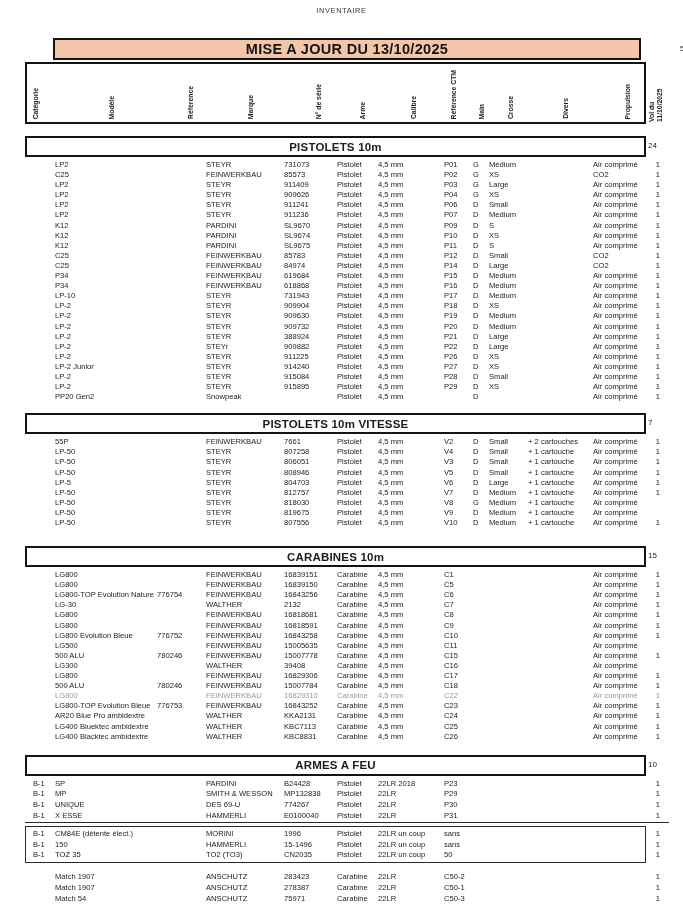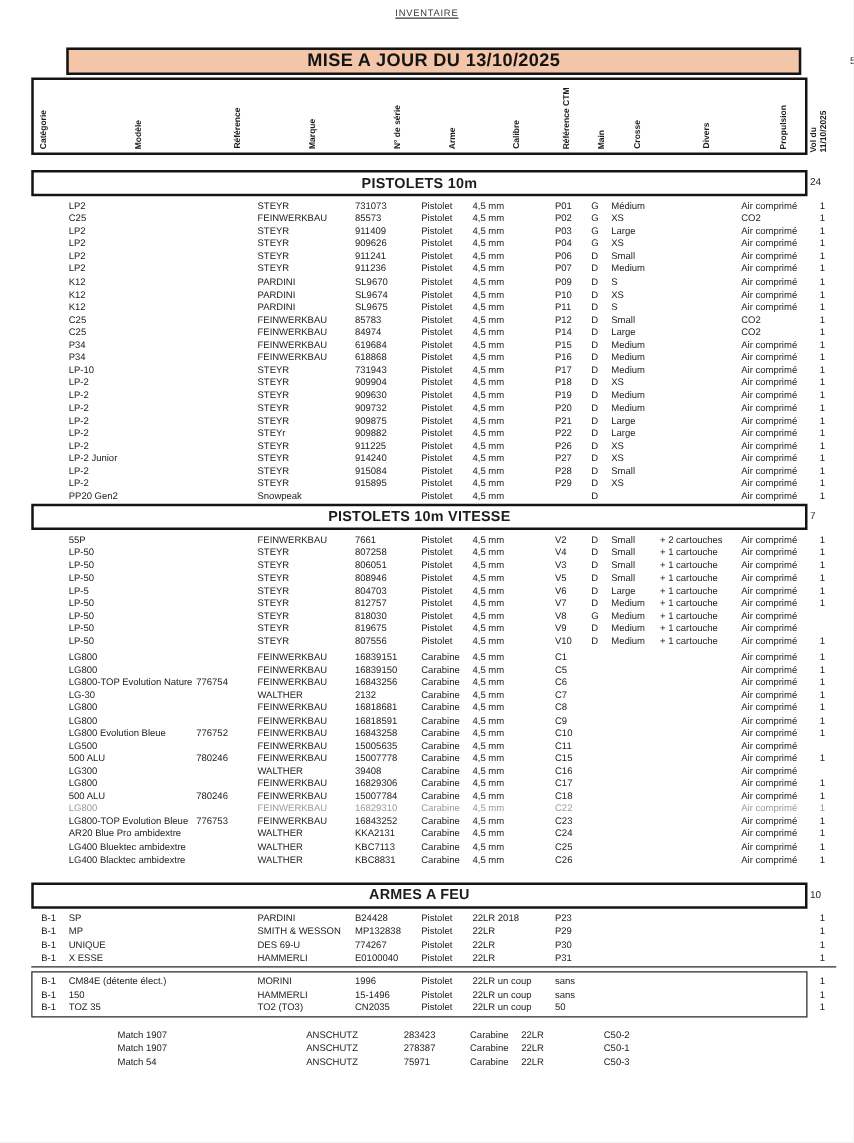--- a/index.html
+++ b/index.html
@@ -1,19 +1,19 @@
 <!DOCTYPE html>
 <html><head>
 <meta charset="utf-8">
 <style>
   html,body{margin:0;padding:0;background:#e8e8e8;}
   .page{position:relative;width:683px;height:914px;background:#ffffff;margin:0 auto;
         font-family:"Liberation Sans",sans-serif;color:#1c1c1c;overflow:hidden;}
   .doc-title{position:absolute;top:6px;left:0;width:100%;text-align:center;
-        font-size:7.5px;color:#3a3a3a;letter-spacing:.6px;text-decoration:underline;}
+        font-size:7.5px;color:#3a3a3a;letter-spacing:.6px;}
   
   .banner{position:absolute;top:38px;left:53px;width:588px;height:22px;
         background:#f3c6a9;border:2px solid #141414;box-sizing:border-box;
         display:flex;align-items:center;justify-content:center;}
   .banner span{font-size:14.5px;font-weight:bold;color:#141414;letter-spacing:.3px;}
   .page-count{position:absolute;top:44px;left:648px;font-size:8px;padding-left:32px;}
   
   .colheader-box{position:absolute;top:62px;left:25px;width:621px;height:62px;
         border:2px solid #141414;box-sizing:border-box;background:#fff;}
   .col-label{position:absolute;bottom:3px;writing-mode:vertical-rl;transform:rotate(180deg);
@@ -34,31 +34,31 @@
         border:2.5px solid #141414;box-sizing:border-box;background:#fff;
         display:flex;align-items:center;justify-content:center;}
   .sec-head span{font-size:11.5px;font-weight:bold;letter-spacing:.2px;}
   .sec-count{position:absolute;left:648px;top:5px;font-size:8px;}
   .block{position:relative;padding:2px 0 1px 0;}
   .block.underlined::after{content:"";position:absolute;left:25px;right:14px;bottom:0;
         border-bottom:1.5px solid #2a2a2a;}
   .block.boxed{margin-top:3px;padding:3px 0 2px 0;}
   .block.boxed::before{content:"";position:absolute;left:25px;right:37px;top:0;bottom:0;
         border:1.6px solid #2a2a2a;pointer-events:none;}
-  .block.plain{margin-top:7px;margin-left:39px;}
+  .block.plain{margin-top:7px;}
   .row{position:relative;height:10.1px;}
   .af .row{height:10.8px;}
   .row.faint .cell{color:#9a9a9a;}
   .cell{position:absolute;top:0;font-size:7.6px;line-height:10px;white-space:nowrap;}
   .c-cat{left:33px;text-align:right;}  .c-model{left:55px;} .c-ref{left:157px;} .c-marque{left:206px;}
   .c-serial{left:284px;} .c-arme{left:337px;} .c-calibre{left:378px;} .c-ctm{left:444px;}
   .c-main{left:473px;} .c-crosse{left:489px;} .c-divers{left:528px;} .c-prop{left:593px;}
   .c-vol{left:643px;width:17px;text-align:right;}
   
-  .section:nth-of-type(2) .sec-head-row{}
+  .section:nth-of-type(2) .sec-head-row{margin-top:10px;}
   .section:nth-of-type(3) .sec-head-row{margin-top:17px;}
   .section:nth-of-type(4) .sec-head-row{margin-top:12px;}
 </style>
 </head>
 <body>
 
 <div class="page">
   <div class="doc-title">INVENTAIRE</div>
 
   <div class="banner">
@@ -292,21 +292,21 @@
             <span class="cell c-calibre">4,5 mm</span>
             <span class="cell c-ctm">P20</span>
             <span class="cell c-main">D</span>
             <span class="cell c-crosse">Medium</span>
             <span class="cell c-prop">Air comprimé</span>
             <span class="cell c-vol">1</span>
           </div>
           <div class="row">
             <span class="cell c-model">LP-2</span>
             <span class="cell c-marque">STEYR</span>
-            <span class="cell c-serial">909875</span>
+            <span class="cell c-serial">388924</span>
             <span class="cell c-arme">Pistolet</span>
             <span class="cell c-calibre">4,5 mm</span>
             <span class="cell c-ctm">P21</span>
             <span class="cell c-main">D</span>
             <span class="cell c-crosse">Large</span>
             <span class="cell c-prop">Air comprimé</span>
             <span class="cell c-vol">1</span>
           </div>
           <div class="row">
             <span class="cell c-model">LP-2</span>
@@ -498,20 +498,26 @@
             <span class="cell c-ctm">V10</span>
             <span class="cell c-main">D</span>
             <span class="cell c-crosse">Medium</span>
             <span class="cell c-divers">+ 1 cartouche</span>
             <span class="cell c-prop">Air comprimé</span>
             <span class="cell c-vol">1</span>
           </div>
         </div>
       </div>
       <div class="section">
+        <div class="sec-head-row">
+          <div class="sec-head">
+            <span>CARABINES 10m</span>
+          </div>
+          <span class="sec-count">15</span>
+        </div>
         <div class="block">
           <div class="row">
             <span class="cell c-model">LG800</span>
             <span class="cell c-marque">FEINWERKBAU</span>
             <span class="cell c-serial">16839151</span>
             <span class="cell c-arme">Carabine</span>
             <span class="cell c-calibre">4,5 mm</span>
             <span class="cell c-ctm">C1</span>
             <span class="cell c-prop">Air comprimé</span>
             <span class="cell c-vol">1</span>

